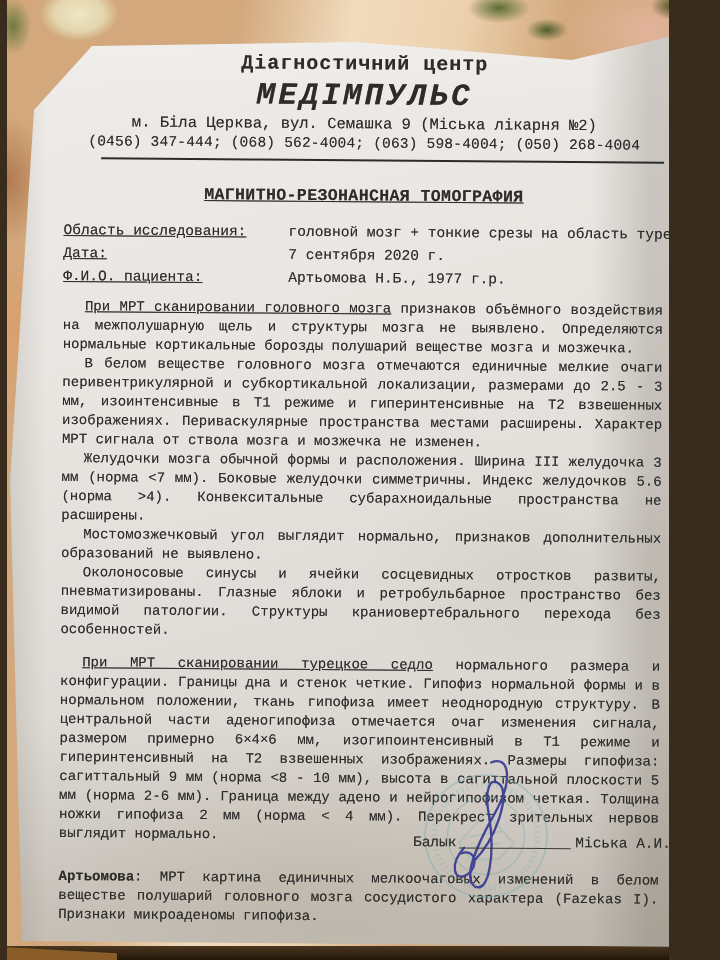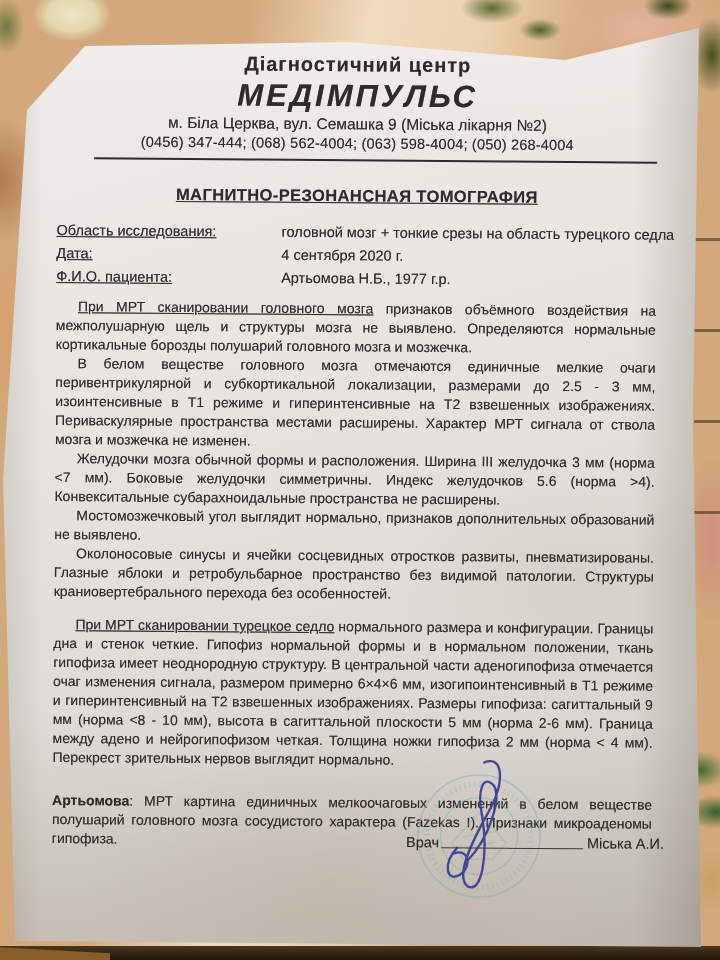--- a/index.html
+++ b/index.html
@@ -1,17 +1,18 @@
 <!DOCTYPE html>
 <html style="--c-paper: #e7e4df; --c-fabric-base: #d2a87c; --c-text-ink: #2e2c2a; --c-pen-ink: #3c3e95; --c-stamp-teal: #7fb0b4;"><head>
 <meta charset="utf-8">
 <style>
   html,body{margin:0;padding:0;background:#3a2c1c;}
-  .scene{position:relative;width:720px;height:960px;overflow:hidden;
-         font-family:Liberation Sans, sans-serif;
+  .scene{position:relative;width:662px;height:960px;overflow:hidden;
+         font-family:Liberation Mono, monospace;
+         margin-left:7px;
          -webkit-font-smoothing:antialiased;}
   
   .fabric{position:absolute;inset:0;background-color:var(--c-fabric-base,#d2a87c);
     background-image:
       radial-gradient(55px 38px at 72px 14px,  #efe6c4 0%, #e4d6ae 45%, rgba(228,214,174,0) 72%),
       radial-gradient(26px 40px at 6px 26px,   #6e7a40 0%, rgba(110,122,64,0) 70%),
       radial-gradient(45px 22px at 492px 8px,  #5c6c34 0%, rgba(92,108,52,0) 70%),
       radial-gradient(30px 16px at 540px 30px, #4e5e2c 0%, rgba(78,94,44,0) 70%),
       radial-gradient(35px 20px at 668px 6px,  #3c481c 0%, rgba(60,72,28,0) 70%),
       radial-gradient(30px 55px at 712px 55px, #45511f 0%, rgba(69,81,31,0) 70%),
@@ -92,29 +93,29 @@
       <div class="phones">(0456) 347-444; (068) 562-4004; (063) 598-4004; (050) 268-4004</div>
       <div class="rule"></div>
 
       <div class="doc-title">МАГНИТНО-РЕЗОНАНСНАЯ ТОМОГРАФИЯ</div>
 
       <div class="fields">
         <div class="field-row">
           <span class="field-label">Область исследования:</span><span class="field-value">головной мозг + тонкие срезы на область турецкого седла</span>
         </div>
         <div class="field-row">
-          <span class="field-label">Дата:</span><span class="field-value">4 сентября 2020 г.</span>
+          <span class="field-label">Дата:</span><span class="field-value">7 сентября 2020 г.</span>
         </div>
         <div class="field-row">
           <span class="field-label">Ф.И.О. пациента:</span><span class="field-value">Артьомова Н.Б., 1977 г.р.</span>
         </div>
       </div>
 
       <div class="body-text">
-        <p><span class="u">При МРТ сканировании головного мозга</span><span> признаков объёмного воздействия на межполушарную щель и структуры мозга не выявлено. Определяются нормальные кортикальные борозды полушарий головного мозга и мозжечка.</span></p>
+        <p><span class="u">При МРТ сканировании головного мозга</span><span> признаков объёмного воздействия на межполушарную щель и структуры мозга не выявлено. Определяются нормальные кортикальные борозды полушарий веществе мозга и мозжечка.</span></p>
         <p><span>В белом веществе головного мозга отмечаются единичные мелкие очаги перивентрикулярной и субкортикальной локализации, размерами до 2.5 - 3 мм, изоинтенсивные в Т1 режиме и гиперинтенсивные на Т2 взвешенных изображениях. Периваскулярные пространства местами расширены. Характер МРТ сигнала от ствола мозга и мозжечка не изменен.</span></p>
         <p><span>Желудочки мозга обычной формы и расположения. Ширина III желудочка 3 мм (норма &lt;7 мм). Боковые желудочки симметричны. Индекс желудочков 5.6 (норма &gt;4). Конвекситальные субарахноидальные пространства не расширены.</span></p>
         <p><span>Мостомозжечковый угол выглядит нормально, признаков дополнительных образований не выявлено.</span></p>
         <p><span>Околоносовые синусы и ячейки сосцевидных отростков развиты, пневматизированы. Глазные яблоки и ретробульбарное пространство без видимой патологии. Структуры краниовертебрального перехода без особенностей.</span></p>
         <p class="gap"><span class="u">При МРТ сканировании турецкое седло</span><span> нормального размера и конфигурации. Границы дна и стенок четкие. Гипофиз нормальной формы и в нормальном положении, ткань гипофиза имеет неоднородную структуру. В центральной части аденогипофиза отмечается очаг изменения сигнала, размером примерно 6×4×6 мм, изогипоинтенсивный в Т1 режиме и гиперинтенсивный на Т2 взвешенных изображениях. Размеры гипофиза: сагиттальный 9 мм (норма &lt;8 - 10 мм), высота в сагиттальной плоскости 5 мм (норма 2-6 мм). Граница между адено и нейрогипофизом четкая. Толщина ножки гипофиза 2 мм (норма &lt; 4 мм). Перекрест зрительных нервов выглядит нормально.</span></p>
       </div>
 
       <p class="conclusion"><span class="b">Артьомова</span><span>: МРТ картина единичных мелкоочаговых изменений в белом веществе полушарий головного мозга сосудистого характера (Fazekas I). Признаки микроаденомы гипофиза.</span></p>
     </div>
 
@@ -129,18 +130,18 @@
     </svg>
 
     <svg class="signature" viewBox="0 0 95 145">
       <g fill="none" stroke-width="2.4" stroke-linecap="round" opacity=".95" style="stroke:var(--c-pen-ink,#3c3e95)">
         <path d="M 58 10 C 78 2 80 30 62 62 C 44 94 28 128 41 138 C 56 146 62 104 56 66 C 50 36 58 22 68 34 C 76 46 64 88 40 112"></path>
         <path d="M 30 98 C 14 116 20 134 33 126 C 46 118 42 98 27 104"></path>
       </g>
     </svg>
 
     <div class="sig-row">
-      <span class="sig-role">Врач</span>
+      <span class="sig-role">Балык</span>
       <span class="sig-line"></span>
       <span class="sig-name">Міська А.И.</span>
     </div>
   </div>
 </div>
 
 </body></html>

